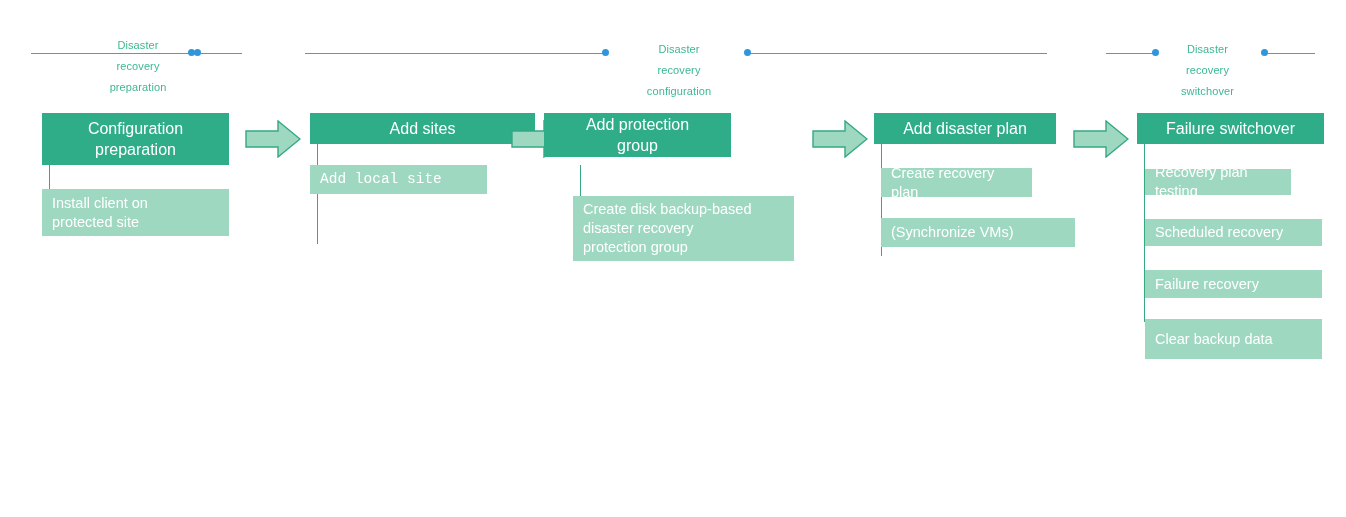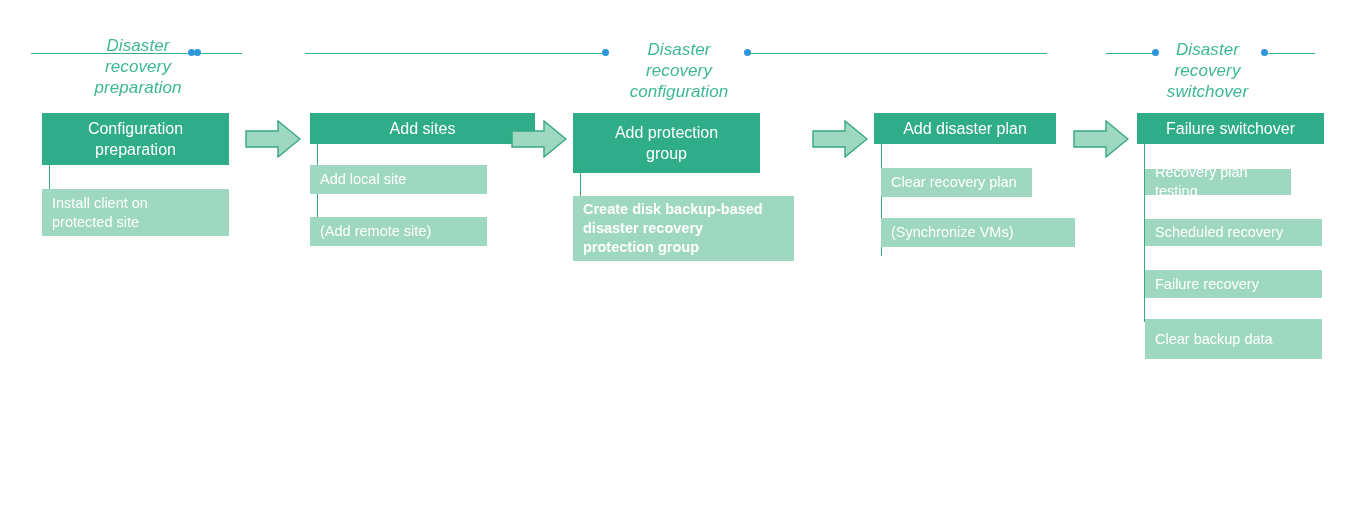--- a/index.html
+++ b/index.html
@@ -20,25 +20,24 @@
     inset: 0;
     width: 1346px;
     height: 517px;
   }
 
   
   .phase-header {
     position: absolute;
     text-align: center;
     color: #3DB894;
-    font-size: 17px;
+    font-size: 11px;
     line-height: 21px;
     white-space: pre-line;
     letter-spacing: 0.1px;
-    font-style: italic;
   }
 
   .rail {
     position: absolute;
     height: 0;
     border-top: 1.6px solid #3BAF8E;
   }
   .rail-dot {
     position: absolute;
     width: 7px;
@@ -125,45 +124,44 @@
 protected site</div>
 
   <div class="arrow" style="left:245px; top:120px;">
     <svg viewBox="0 0 56 38" preserveAspectRatio="none">
       <polygon points="1,11 33,11 33,1 55,19 33,37 33,27 1,27" fill="#9FD8C1" stroke="#35A883" stroke-width="1.4"></polygon>
     </svg>
   </div>
 
   <div class="head-box" style="left:310px; top:113px; width:225px; height:31px;">Add sites</div>
   <div class="spine" style="left:317px; top:144px; height:100px;"></div>
-  <div class="sub-box" style="left:310px; top:165px; width:177px; height:29px;">Add local site</div>
-  <div class="sub-box" style="left:310px; top:217px; width:177px; height:29px;">(Add remote site)</div>
+  <div class="sub-box" style="left:310px; top:165px; width:177px; height:29px;font-family:Liberation Mono, monospace;">Add local site</div>
 
   <div class="arrow" style="left:511px; top:120px;">
     <svg viewBox="0 0 56 38" preserveAspectRatio="none">
       <polygon points="1,11 33,11 33,1 55,19 33,37 33,27 1,27" fill="#9FD8C1" stroke="#35A883" stroke-width="1.4"></polygon>
     </svg>
   </div>
 
-  <div class="head-box" style="left:573px; top:113px; width:187px; height:60px;">Add protection
+  <div class="head-box" style="left:544px; top:113px; width:187px; height:44px;">Add protection
 group</div>
   <div class="spine" style="left:580px; top:165px; height:38px;"></div>
-  <div class="sub-box" style="left:573px; top:196px; width:221px; height:65px;font-weight:bold;">Create disk backup-based
+  <div class="sub-box" style="left:573px; top:196px; width:221px; height:65px;">Create disk backup-based
 disaster recovery
 protection group</div>
 
   <div class="arrow" style="left:812px; top:120px;">
     <svg viewBox="0 0 56 38" preserveAspectRatio="none">
       <polygon points="1,11 33,11 33,1 55,19 33,37 33,27 1,27" fill="#9FD8C1" stroke="#35A883" stroke-width="1.4"></polygon>
     </svg>
   </div>
 
   <div class="head-box" style="left:874px; top:113px; width:182px; height:31px;">Add disaster plan</div>
   <div class="spine" style="left:881px; top:144px; height:112px;"></div>
-  <div class="sub-box" style="left:881px; top:168px; width:151px; height:29px;">Clear recovery plan</div>
+  <div class="sub-box" style="left:881px; top:168px; width:151px; height:29px;">Create recovery plan</div>
   <div class="sub-box" style="left:881px; top:218px; width:194px; height:29px;">(Synchronize VMs)</div>
 
   <div class="arrow" style="left:1073px; top:120px;">
     <svg viewBox="0 0 56 38" preserveAspectRatio="none">
       <polygon points="1,11 33,11 33,1 55,19 33,37 33,27 1,27" fill="#9FD8C1" stroke="#35A883" stroke-width="1.4"></polygon>
     </svg>
   </div>
 
   <div class="head-box" style="left:1137px; top:113px; width:187px; height:31px;">Failure switchover</div>
   <div class="spine" style="left:1144px; top:144px; height:178px;"></div>

